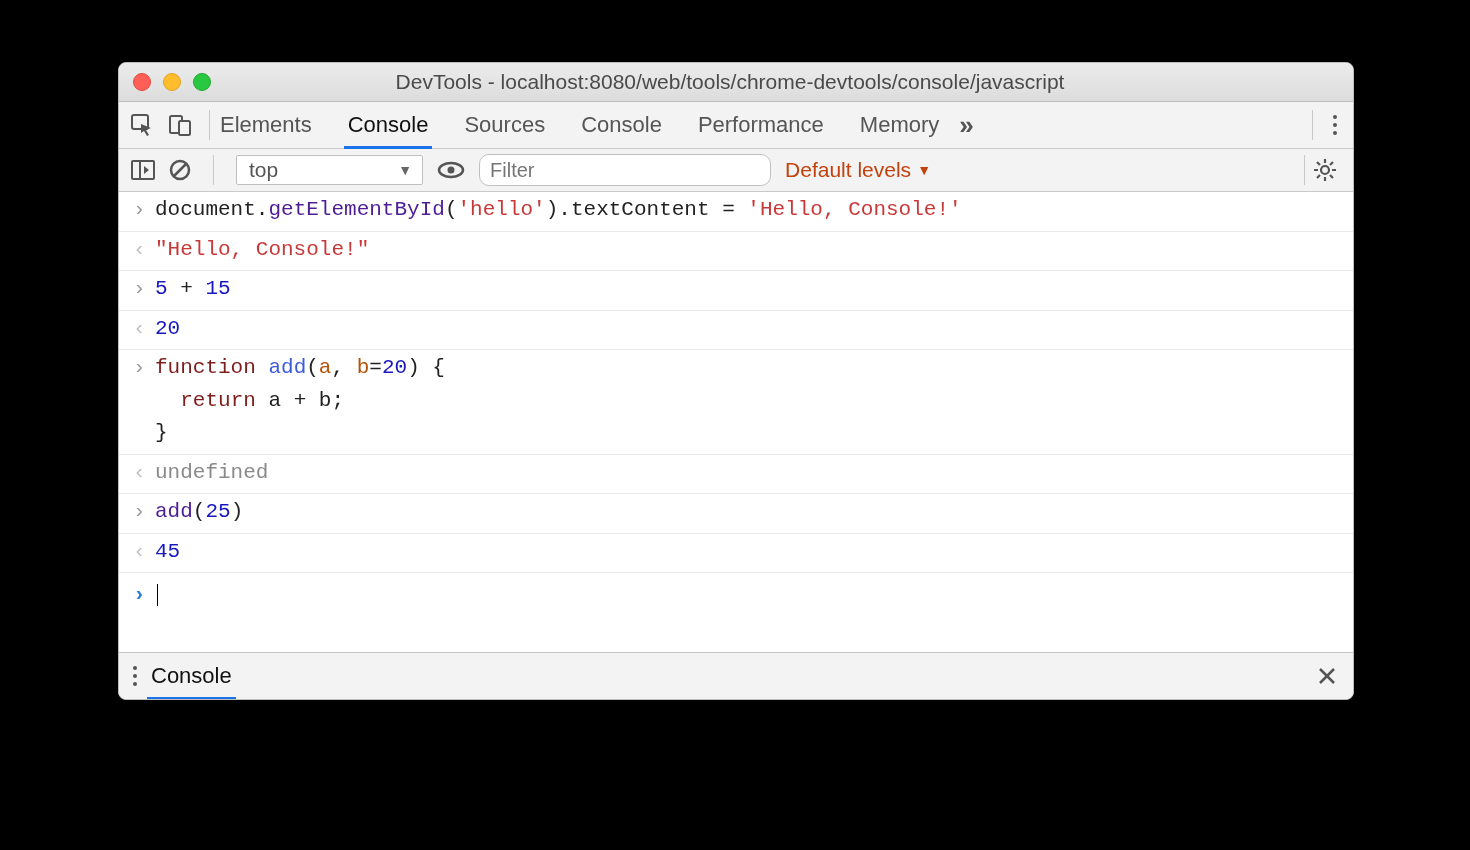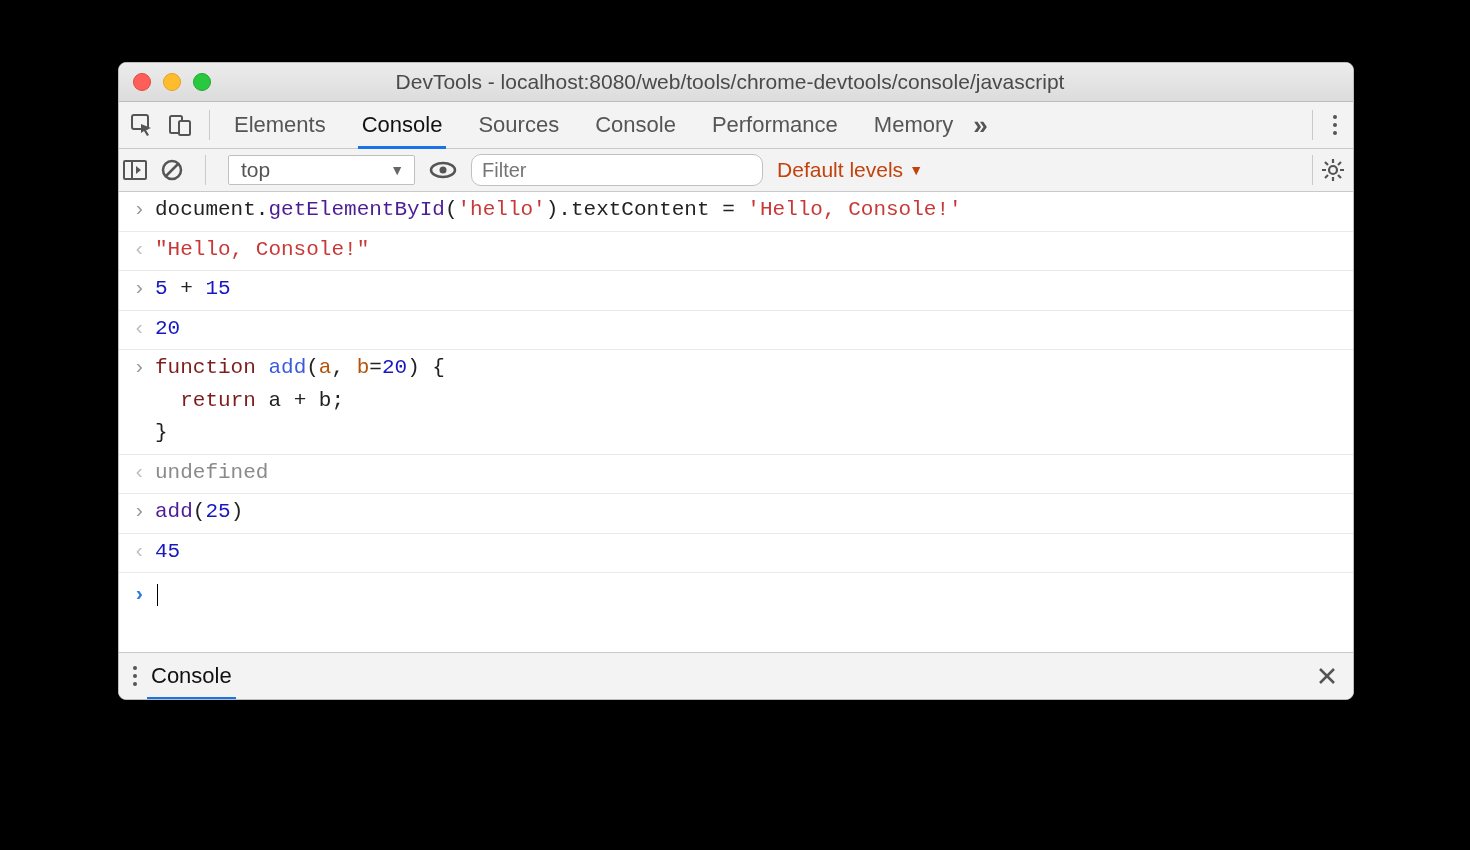--- a/index.html
+++ b/index.html
@@ -64,21 +64,21 @@
     display: flex; align-items: center; gap: 14px;
     padding: 0 10px 0 4px;
   }
   .vline {
     width: 1px; height: 30px; background: #c9c9c9; margin: 0 8px;
   }
   .tabs {
     display: flex;
     align-items: center;
     gap: 36px;
-    margin-left: 16px;
+    margin-left: 2px;
     height: 100%;
   }
   .tab {
     height: 100%;
     display: flex;
     align-items: center;
     color: #555;
     cursor: default;
     font-size: 22px;
     position: relative;
@@ -114,21 +114,21 @@
   .kebab span {
     width: 4px; height: 4px; background: #555; border-radius: 50%;
   }
   
   .filterbar {
     height: 42px;
     background: #f3f3f3;
     border-bottom: 1px solid #c9c9c9;
     display: flex;
     align-items: center;
-    padding: 0 4px;
+    padding: 0 12px;
     gap: 14px;
     color: #555;
   }
   .icon {
     display: inline-flex;
     align-items: center; justify-content: center;
   }
   .context-select {
     display: flex; align-items: center;
     border: 1px solid #c0c0c0;

